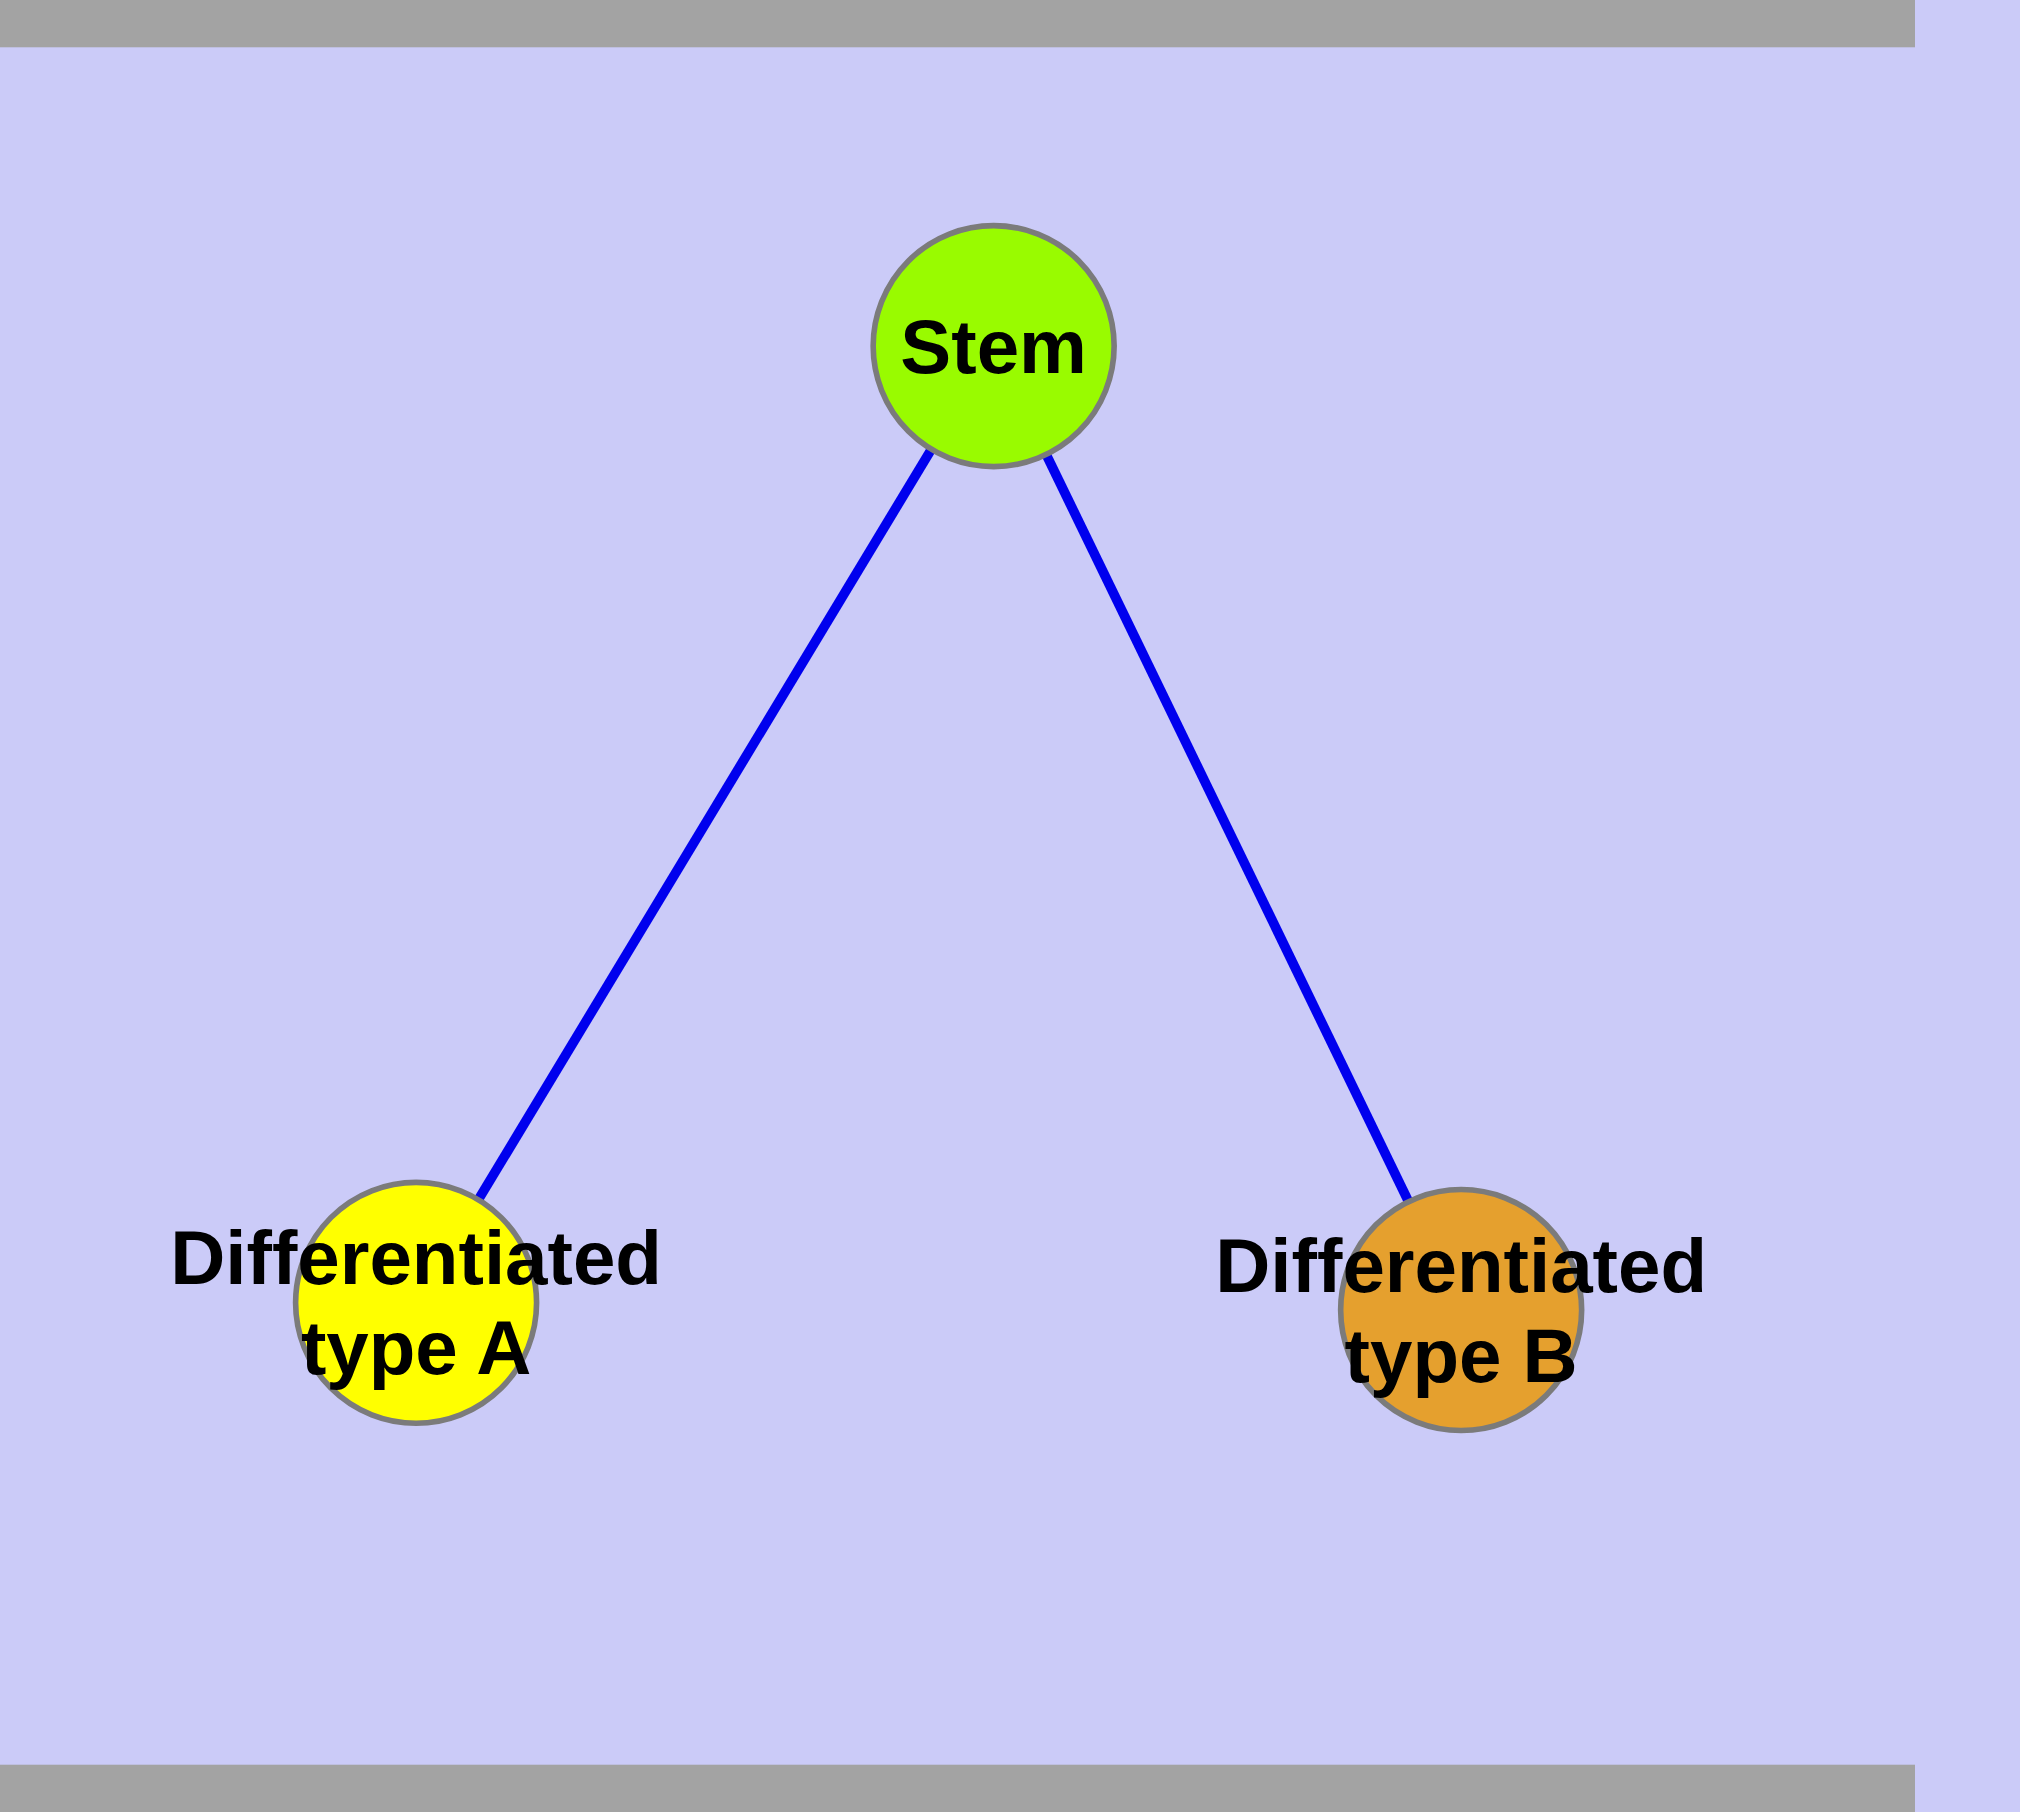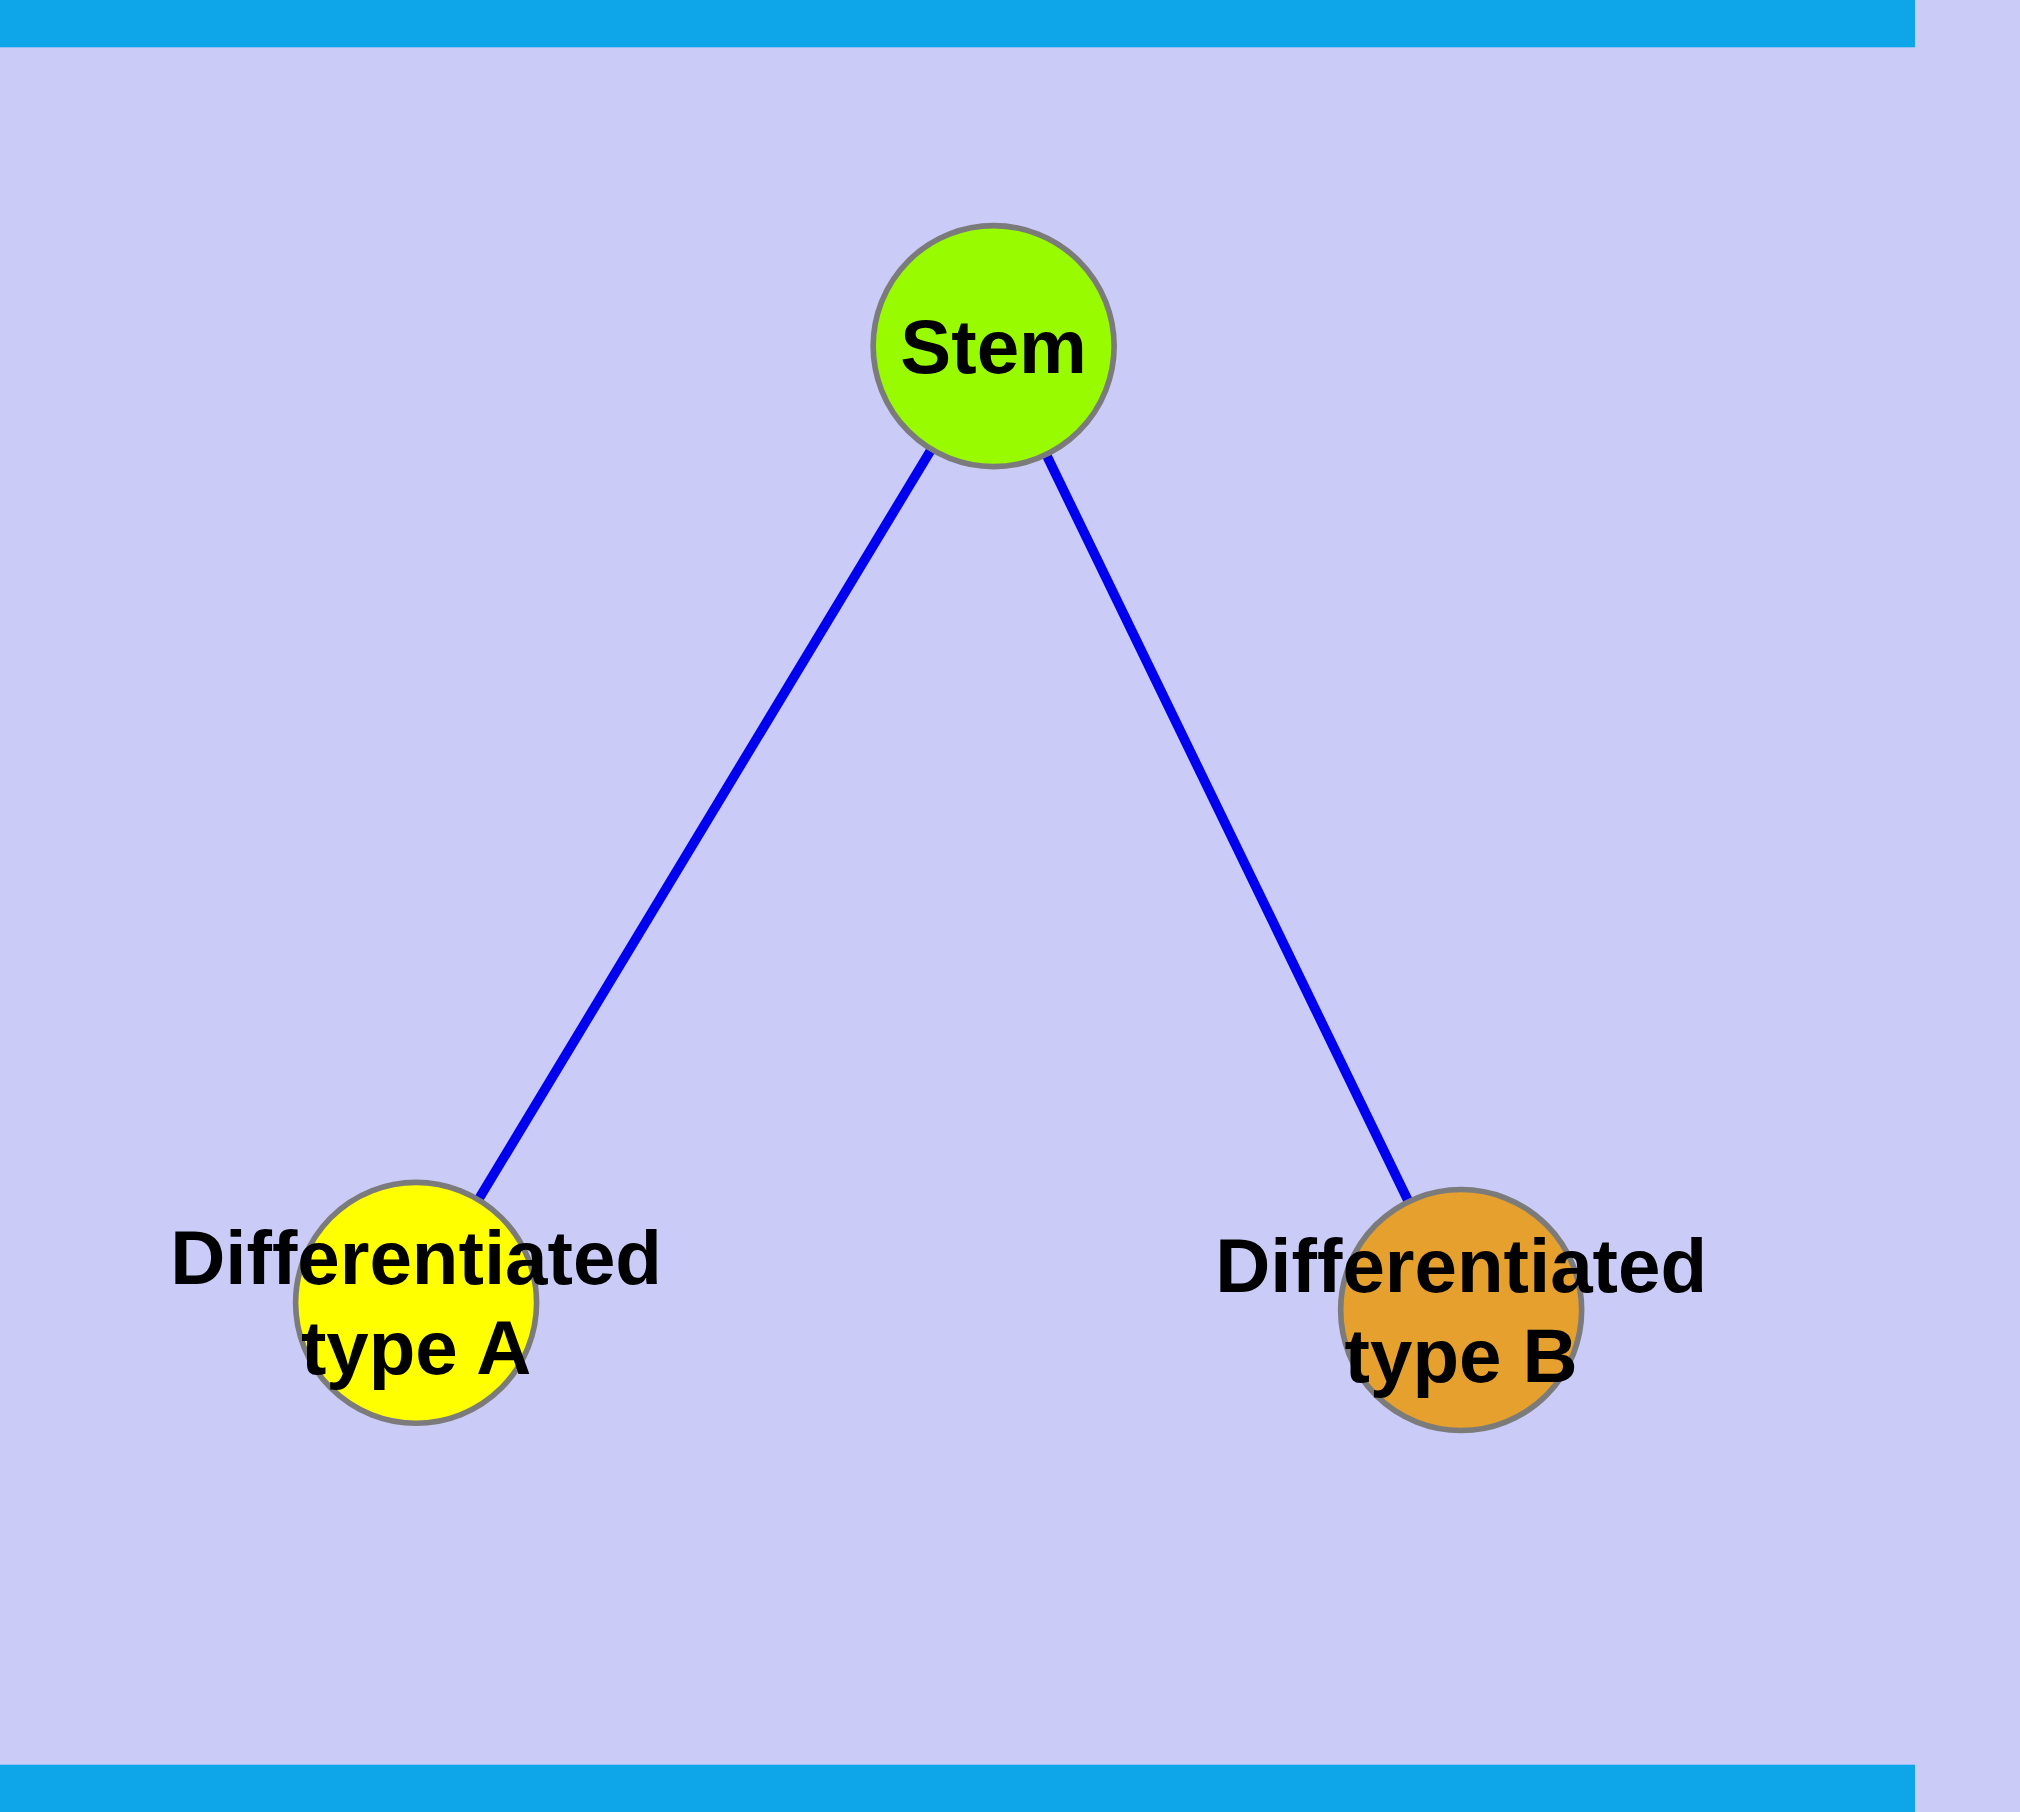--- a/index.html
+++ b/index.html
@@ -4,21 +4,21 @@
 <style>
   html, body {
     margin: 0;
     padding: 0;
     background: #CBCBF8;
   }
   .canvas-wrap {
     position: relative;
     width: 1915px;
     height: 1812px;
-    background: #0ea5e9;
+    background: #a3a3a3;
     overflow: hidden;
     font-family: "Liberation Sans", sans-serif;
   }
   svg.graph {
     display: block;
     width: 100%;
     height: 100%;
   }
   svg.graph text {
     font-family: "Liberation Sans", "DejaVu Sans", sans-serif;

